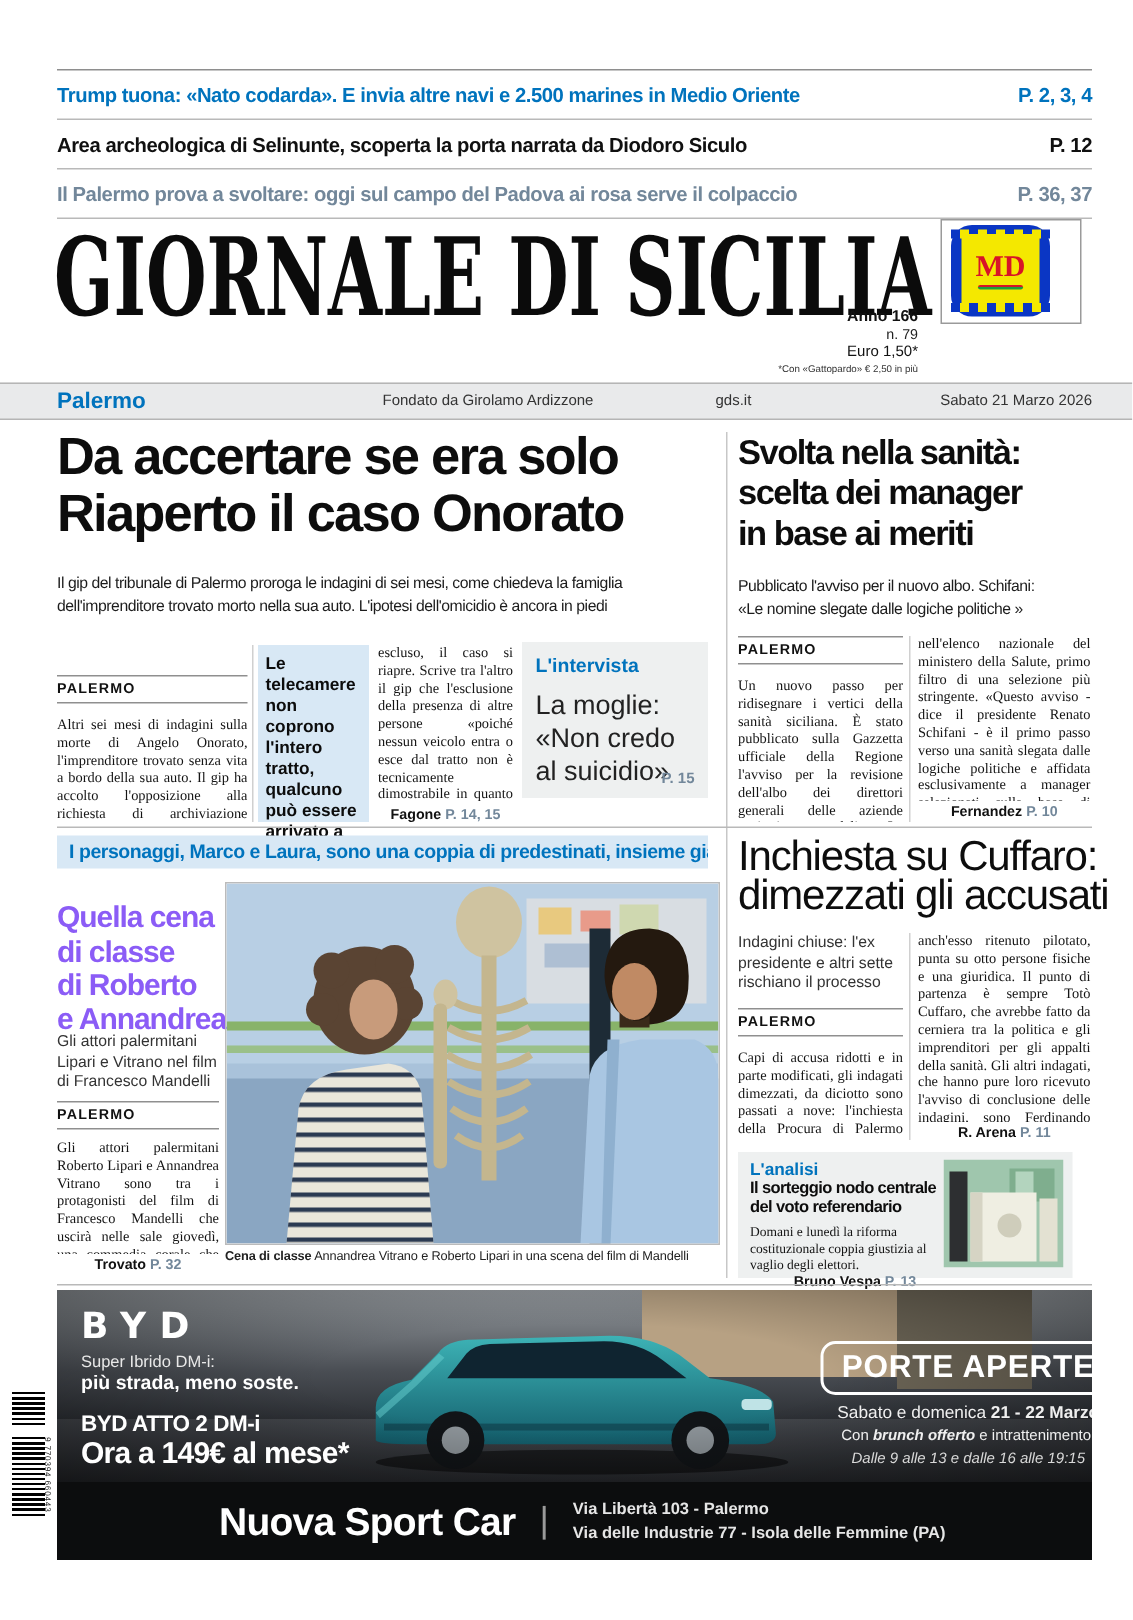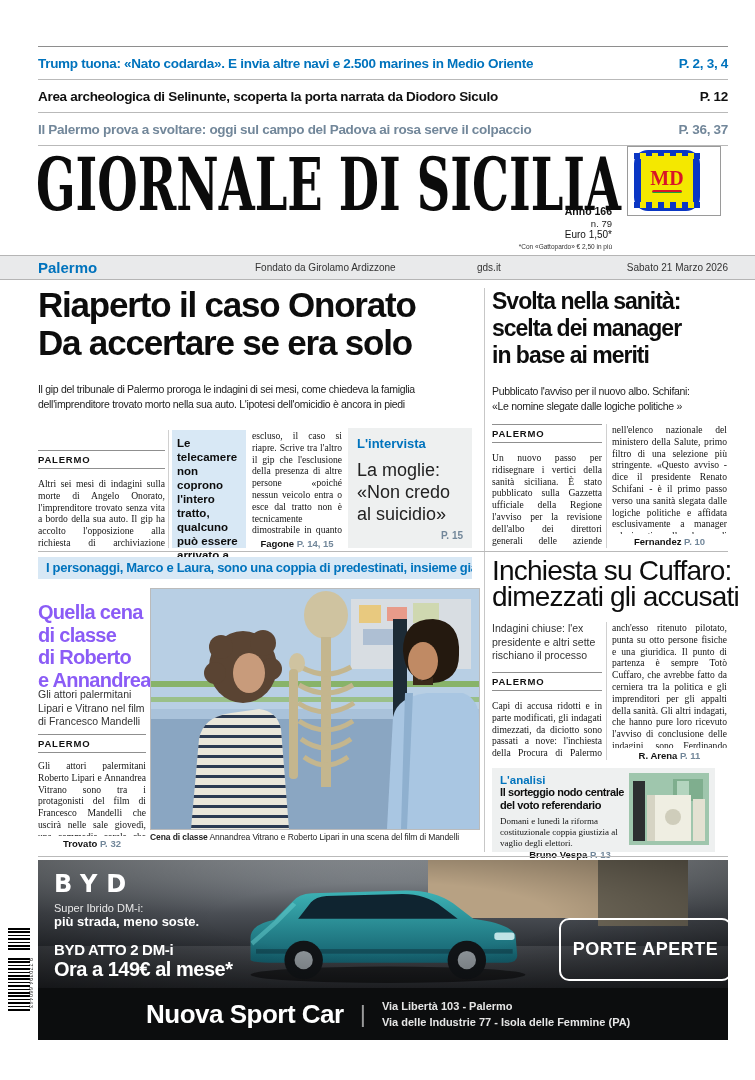--- a/index.html
+++ b/index.html
@@ -43,21 +43,21 @@
            letter-spacing:-1.2px;color:#0d0d0d;}
   .standfirst{font-size:10.5px;letter-spacing:-0.3px;line-height:15px;color:#1c1c1c;white-space:nowrap;}
   .kick{font-weight:bold;font-size:9.5px;letter-spacing:0.8px;color:#111;
         border-top:1px solid #8f8f8f;border-bottom:1px solid #8f8f8f;padding:3px 0 3px 0;}
   .serif{font-family:"Liberation Serif",serif;font-size:9.6px;line-height:11.8px;text-align:justify;
          color:#141414;overflow:hidden;}
   .by{text-align:center;font-size:9.5px;font-weight:bold;}
   .by .pg{color:#72879a;}
   .pullq{position:absolute;left:172px;top:430px;width:74px;height:118px;background:#d8e8f5;
          padding:6px 5px;box-sizing:border-box;font-weight:bold;font-size:11.5px;line-height:14px;color:#0c0c0c;}
-  .intbox{position:absolute;left:348px;top:428px;width:124px;height:120px;background:#eef0f0;
+  .intbox{position:absolute;left:348px;top:428px;width:124px;height:104px;background:#eef0f0;
           padding:8px 9px;box-sizing:border-box;}
   .intlabel{color:#0073bd;font-weight:bold;font-size:13px;}
   .intquote{margin-top:8px;font-size:18px;line-height:22px;font-weight:400;color:#222;}
   .intpage{position:absolute;right:9px;bottom:7px;font-weight:bold;font-size:10px;color:#72879a;}
   .hl-right{position:absolute;left:492px;top:288px;font-weight:800;font-size:23px;line-height:27px;
             letter-spacing:-1px;color:#0d0d0d;}
   .strip{position:absolute;left:38px;top:557px;width:434px;height:22px;background:#d8e8f5;
          color:#0073bd;font-weight:bold;font-size:13px;line-height:22px;padding-left:8px;
          box-sizing:border-box;letter-spacing:-0.3px;white-space:nowrap;overflow:hidden;}
   .hl-film{position:absolute;left:38px;top:601px;font-weight:800;font-size:20px;line-height:22.5px;
@@ -79,22 +79,22 @@
       background:linear-gradient(180deg,#979ca1 0%,#7d8287 14%,#4a4e54 42%,#2a2d32 70%,#212429 100%);}
   .ad .bldg{position:absolute;left:390px;top:0;width:180px;height:58px;background:#b7a183;}
   .ad .bldg2{position:absolute;left:560px;top:0;width:90px;height:66px;background:#6d6657;}
   .ad .road{position:absolute;left:0;top:86px;width:100%;height:42px;background:linear-gradient(180deg,#43464b,#26282c);}
   .ad .shade{position:absolute;inset:0;background:radial-gradient(ellipse at 50% 45%,rgba(0,0,0,0) 35%,rgba(0,0,0,0.45) 100%);}
   .byd-logo{font-family:"DejaVu Sans",sans-serif;font-weight:bold;font-size:24px;color:#fff;letter-spacing:9px;}
   .ad-t1{font-size:11px;color:#e8e8e8;}
   .ad-t2{font-size:13px;font-weight:bold;color:#fff;}
   .ad-model{font-size:15px;font-weight:bold;color:#fff;letter-spacing:-0.3px;}
   .ad-offer{font-size:20px;font-weight:bold;color:#fff;letter-spacing:-0.5px;}
-  .porte{display:inline-block;border:2px solid #fff;border-radius:10px;padding:19px 12px;
-         font-weight:bold;font-size:18px;color:#fff;letter-spacing:0.5px;white-space:nowrap;margin-top:24px;}
+  .porte{display:inline-block;border:2px solid #fff;border-radius:10px;padding:4px 12px;
+         font-weight:bold;font-size:21px;color:#fff;letter-spacing:0.5px;white-space:nowrap;}
   .ad-r{position:absolute;left:505px;top:34px;width:205px;text-align:center;color:#efefef;}
   .ad-dates{margin-top:6px;font-size:11.5px;}
   .ad-note{margin-top:4px;font-size:10px;}
   .ad-hours{margin-top:4px;font-size:10px;font-style:italic;color:#d8d8d8;}
   .dealerbar{position:absolute;left:38px;top:988px;width:690px;height:52px;background:#0c0d0e;
              display:flex;align-items:center;}
   .dealername{margin-left:108px;color:#fff;font-size:26px;font-weight:bold;letter-spacing:-0.5px;}
   .dealersep{margin:0 16px;color:#9a9a9a;font-size:24px;font-weight:300;}
   .dealeraddr{color:#e6e6e6;font-size:11px;font-weight:bold;line-height:16px;}
   
@@ -146,22 +146,22 @@
   <div class="band">
     <span class="ed">Palermo</span>
     <span class="fo">Fondato da Girolamo Ardizzone</span>
     <span class="gd">gds.it</span>
     <span class="dt">Sabato 21 Marzo 2026</span>
   </div>
 
   <div class="vdiv"></div>
 
   <div class="hl-lead">
+    <div>Da accertare se era solo</div>
     <div>Riaperto il caso Onorato</div>
-    <div>Da accertare se era solo</div>
   </div>
   <div class="abs standfirst" style="left:38px;top:382px;">
     <div>Il gip del tribunale di Palermo proroga le indagini di sei mesi, come chiedeva la famiglia</div>
     <div>dell'imprenditore trovato morto nella sua auto. L'ipotesi dell'omicidio è ancora in piedi</div>
   </div>
   <div class="abs kick" style="left:38px;top:450px;width:127px;">PALERMO</div>
   <div class="abs serif" style="left:38px;top:478px;width:127px;height:72px;">Altri sei mesi di indagini sulla morte di Angelo Onorato, l'imprenditore trovato senza vita a bordo della sua auto. Il gip ha accolto l'opposizione alla richiesta di archiviazione proposta dalla moglie della vittima e ha disposto ulteriori accertamenti. L'omicidio dunque non è</div>
   <div class="vline" style="left:168px;top:430px;height:118px;"></div>
   <div class="pullq">Le telecamere non coprono l'intero tratto, qualcuno può essere arrivato a piedi</div>
   <div class="abs serif" style="left:252px;top:430px;width:90px;height:106px;">escluso, il caso si riapre. Scrive tra l'altro il gip che l'esclusione della presenza di altre persone «poiché nessun veicolo entra o esce dal tratto non è tecnicamente dimostrabile in quanto le telecamere coprono solo gli accessi veicolari, non l'intero tratto». Si dovrà indagare dunque per accertare se qualcuno possa essere arrivato sul posto a piedi.</div>

